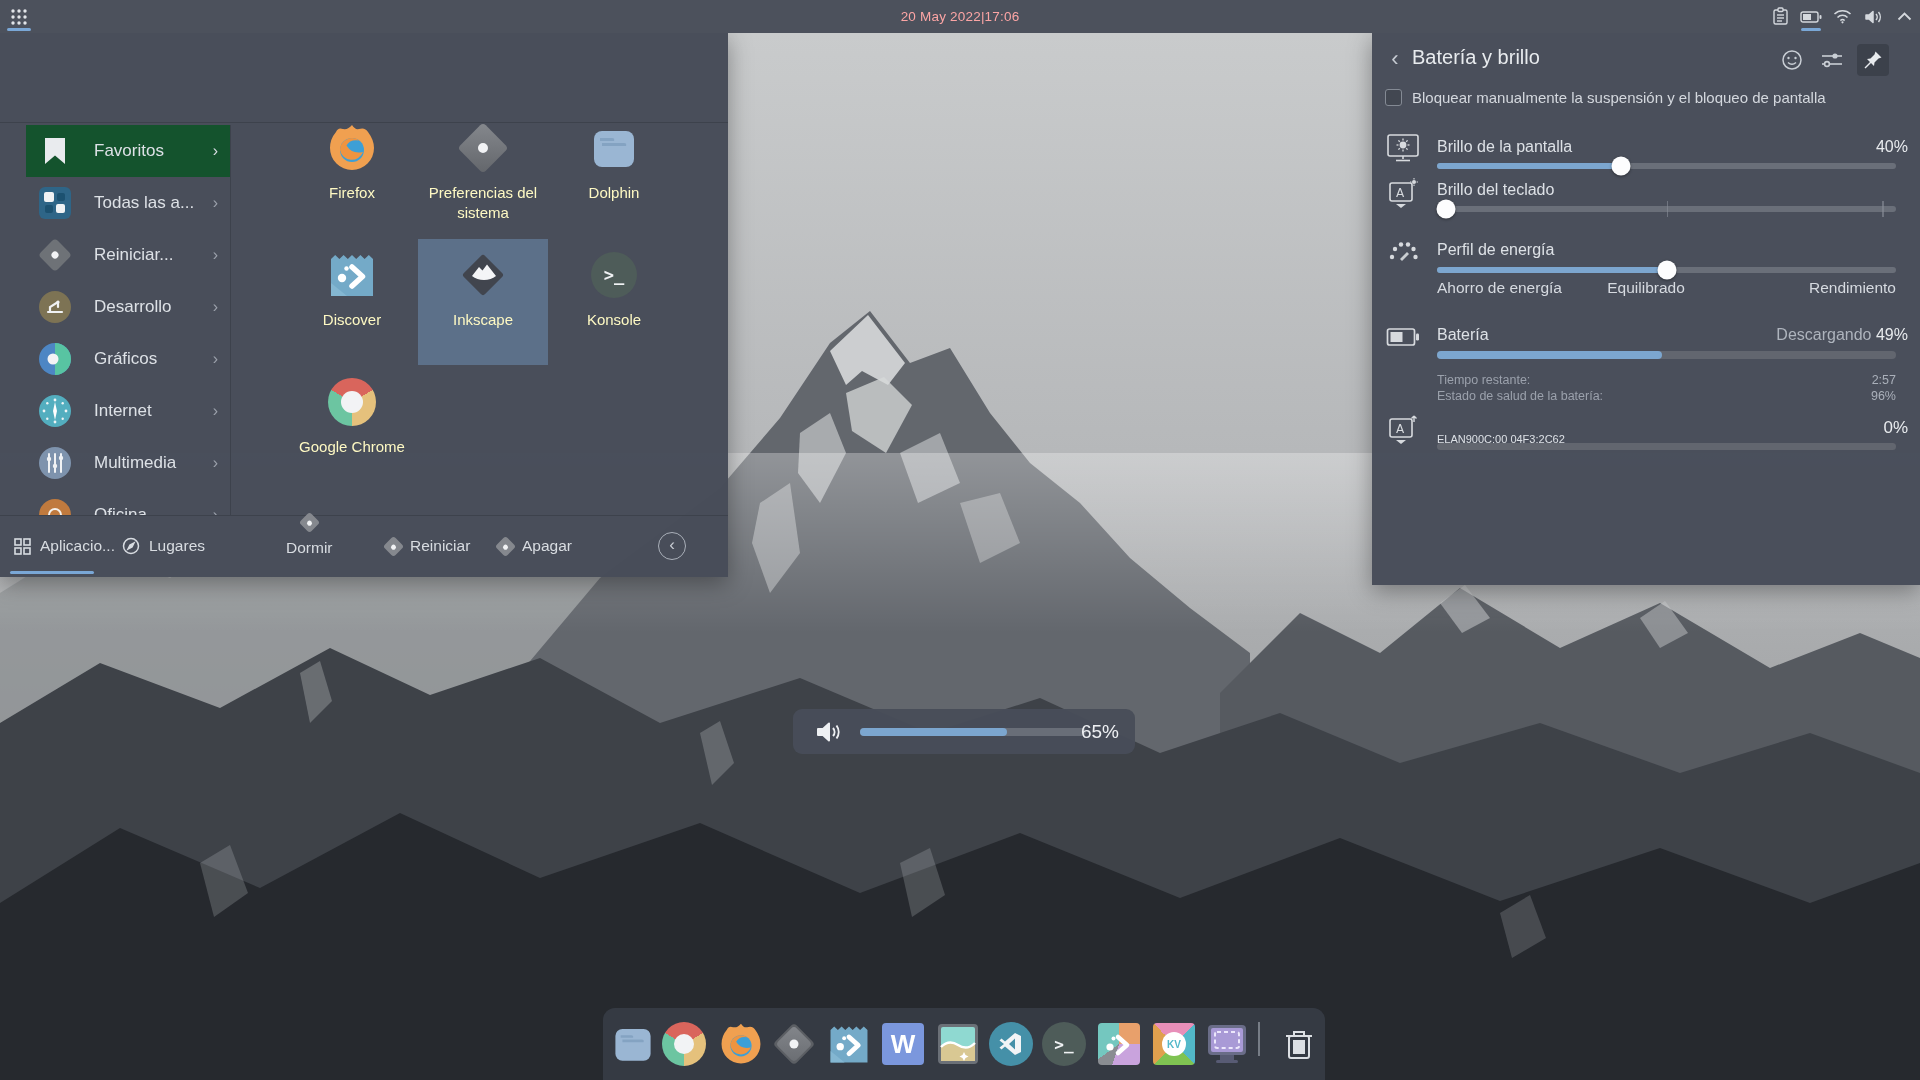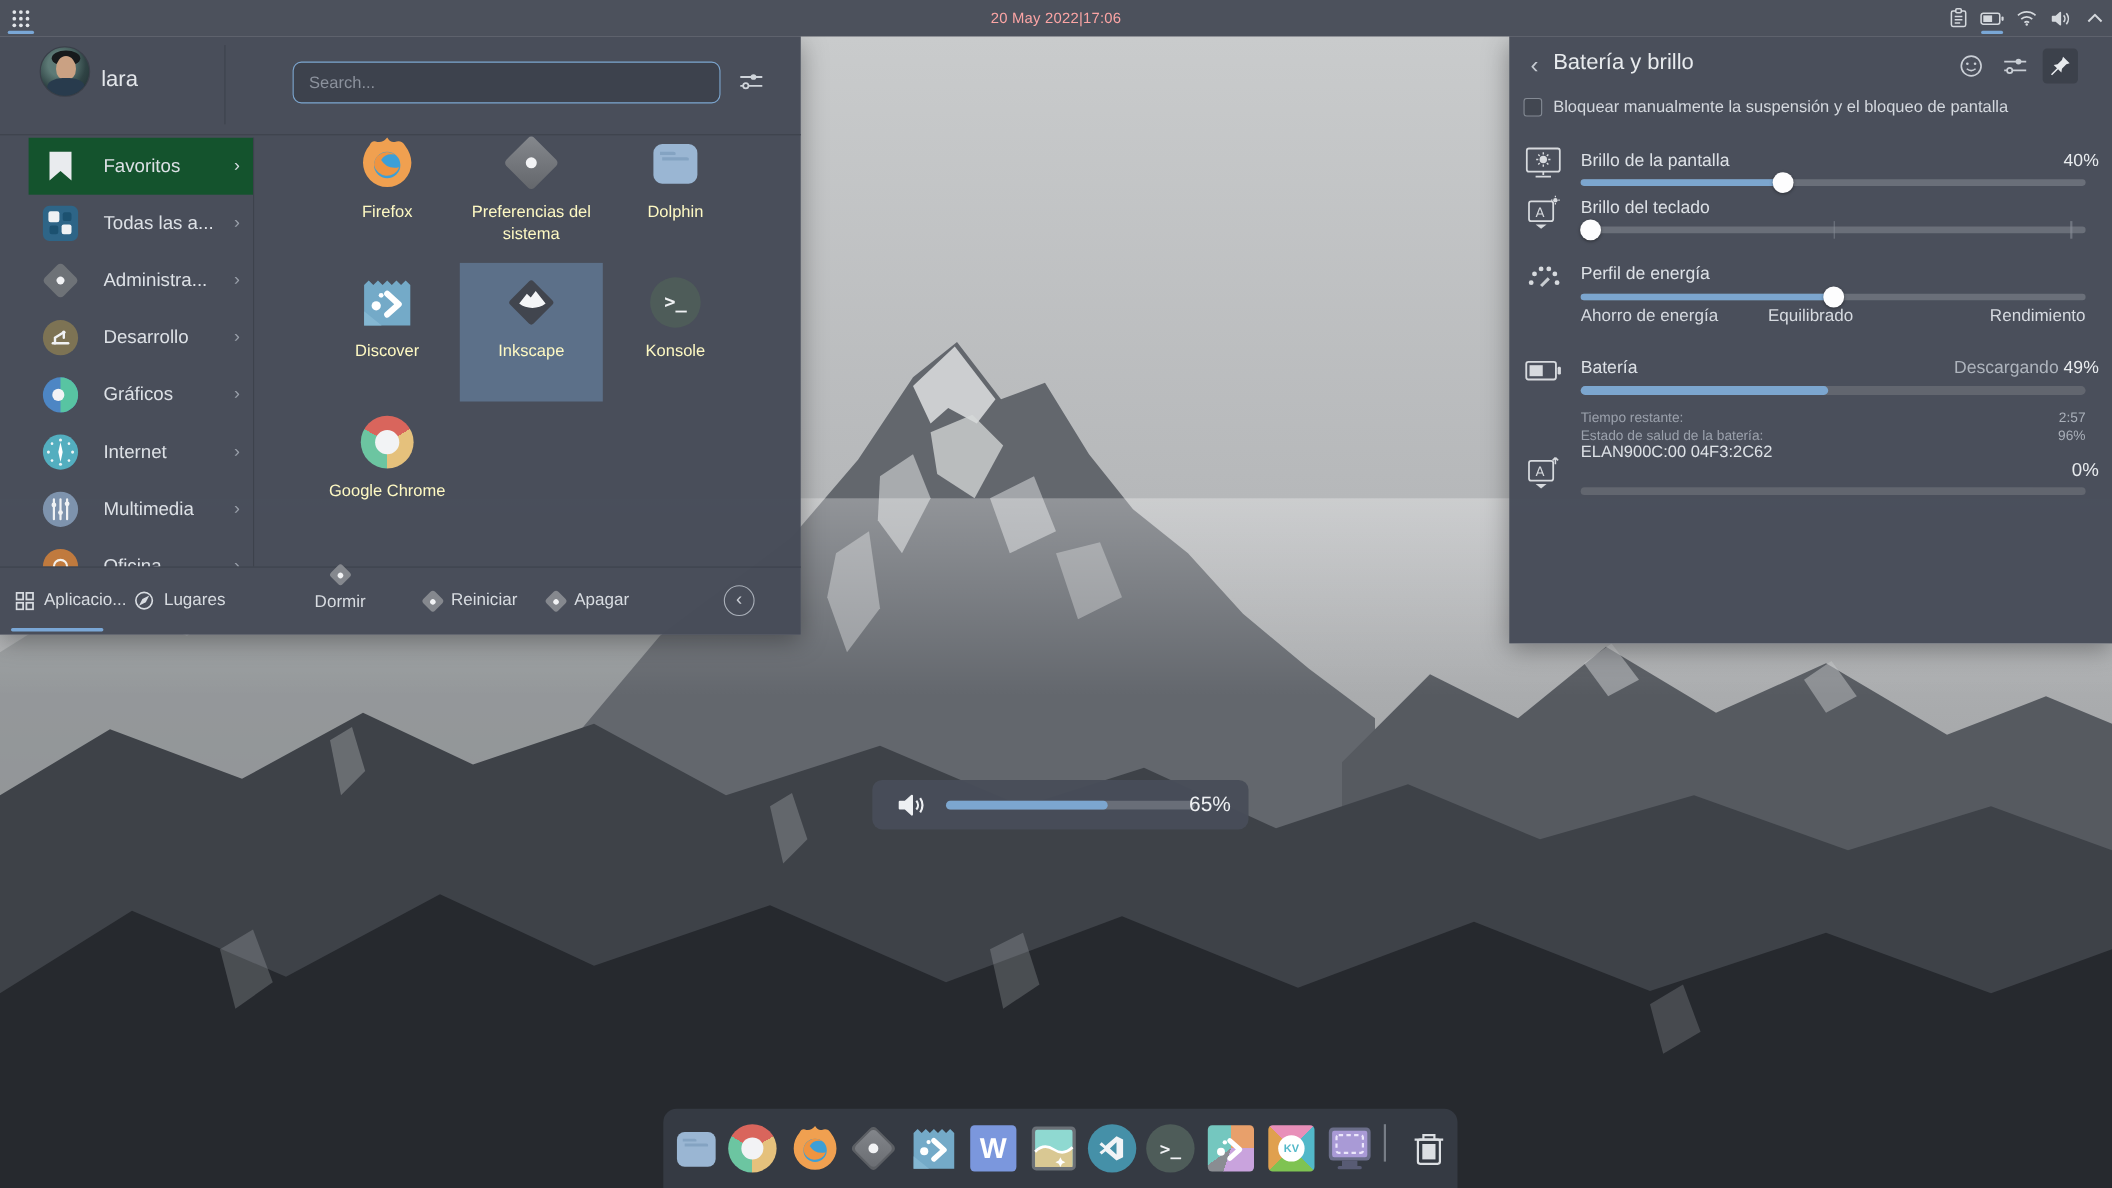--- a/index.html
+++ b/index.html
@@ -228,38 +228,20 @@
     </div>
     <div class="tray-ico">
       <svg width="15" height="9" viewBox="0 0 15 9" fill="none" stroke="#d4d8dd" stroke-width="1.8">
         <path d="M1.5 7.5 L7.5 1.5 L13.5 7.5"></path>
       </svg>
     </div>
   </div>
 </div>
 
 <div id="menu">
-  <div id="menu-header">
-    <div id="avatar">
-      <div class="hair"></div>
-      <div class="face"></div>
-      <div class="body"></div>
-    </div>
-    <div id="user-name">lara</div>
-    <div class="vdivider" style="left:204px; top:8px; height:72px;"></div>
-    <input id="search-box" type="text" placeholder="Search..." style="">
-    <div id="search-filter">
-      <svg width="24" height="20" viewBox="0 0 24 20" stroke="#cfd4da" stroke-width="1.6" fill="none">
-        <line x1="2" y1="6" x2="22" y2="6"></line>
-          <circle cx="14" cy="6" r="2.6" fill="#cfd4da" stroke="none"></circle>
-        <line x1="2" y1="14" x2="22" y2="14"></line>
-          <circle cx="7" cy="14" r="2.4" fill="#474c57"></circle>
-      </svg>
-    </div>
-  </div>
   <div class="hdivider" style="left:0; right:0; top:89px;"></div>
   <div class="vdivider" style="left:230px; top:92px; height:390px;"></div>
 
   <div id="sidebar">
     <div class="side-item active">
       <span class="side-ico">
         <svg width="22" height="28" viewBox="0 0 22 28">
             <path d="M1 1 h20 v26 l-10 -8.5 L1 27 z" fill="#e9ebee"></path>
           </svg>
       </span>
@@ -277,21 +259,21 @@
       </span>
       <span class="side-label">Todas las a...</span>
       <span class="side-chevron">›</span>
     </div>
     <div class="side-item">
       <span class="side-ico">
         <div class="diamond" style="width:24px;height:24px;background:#6e7277;">
             <span class="dot" style="width:7px;height:7px;"></span>
           </div>
       </span>
-      <span class="side-label">Administra...</span>
+      <span class="side-label">Reiniciar...</span>
       <span class="side-chevron">›</span>
     </div>
     <div class="side-item">
       <span class="side-ico">
         <div class="circle" style="width:32px;height:32px;background:#7d7354;">
           <svg width="32" height="32" viewBox="0 0 32 32" fill="none" stroke="#f0f2f4" stroke-width="2.2" stroke-linecap="round">
             <path d="M9 21 h14"></path>
               <path d="M11 21 v-5 l8 -5"></path>
               <path d="M19 11 v5"></path>
               <circle cx="19" cy="11" r="1.6" fill="#f0f2f4" stroke="none"></circle>
@@ -586,21 +568,21 @@
   <div class="detail-value" style="top:356px;">96%</div>
 
   <div class="p-ico" style="top:378px;">
     <svg width="32" height="34" viewBox="0 0 32 34" fill="none" stroke="#d7dade" stroke-width="1.6">
       <rect x="3" y="6" width="22" height="18" rx="2"></rect>
       <text x="9" y="20" font-size="12" fill="#d7dade" stroke="none" font-family="Liberation Sans">A</text>
       <path d="M27 9 v-6 m0 0 l-2.5 2.5 M27 3 l2.5 2.5" stroke-width="1.4"></path>
       <path d="M9 27 l5 4 5 -4" fill="#d7dade" stroke="none"></path>
     </svg>
   </div>
-  <div class="p-label" style="top:369px; font-size:15px;">ELAN900C:00 04F3:2C62</div>
+  <div class="p-label" style="top:400px; font-size:11px;">ELAN900C:00 04F3:2C62</div>
   <div class="p-value" style="top:385px; font-size:17px;">0%</div>
   <div class="pbar" style="top:410px; height:7px;">
     <div class="fill" style="width: 0%;"></div>
   </div>
 </div>
 
 <div id="osd">
   <svg style="position:absolute;left:22px;" width="28" height="24" viewBox="0 0 28 24" fill="none" stroke="#eef0f3" stroke-width="2">
     <path d="M3 9 h5 l6 -5.5 v17 L8 15 H3 z" fill="#eef0f3" stroke-linejoin="round"></path>
     <path d="M18 8 a6 6 0 0 1 0 8"></path>

